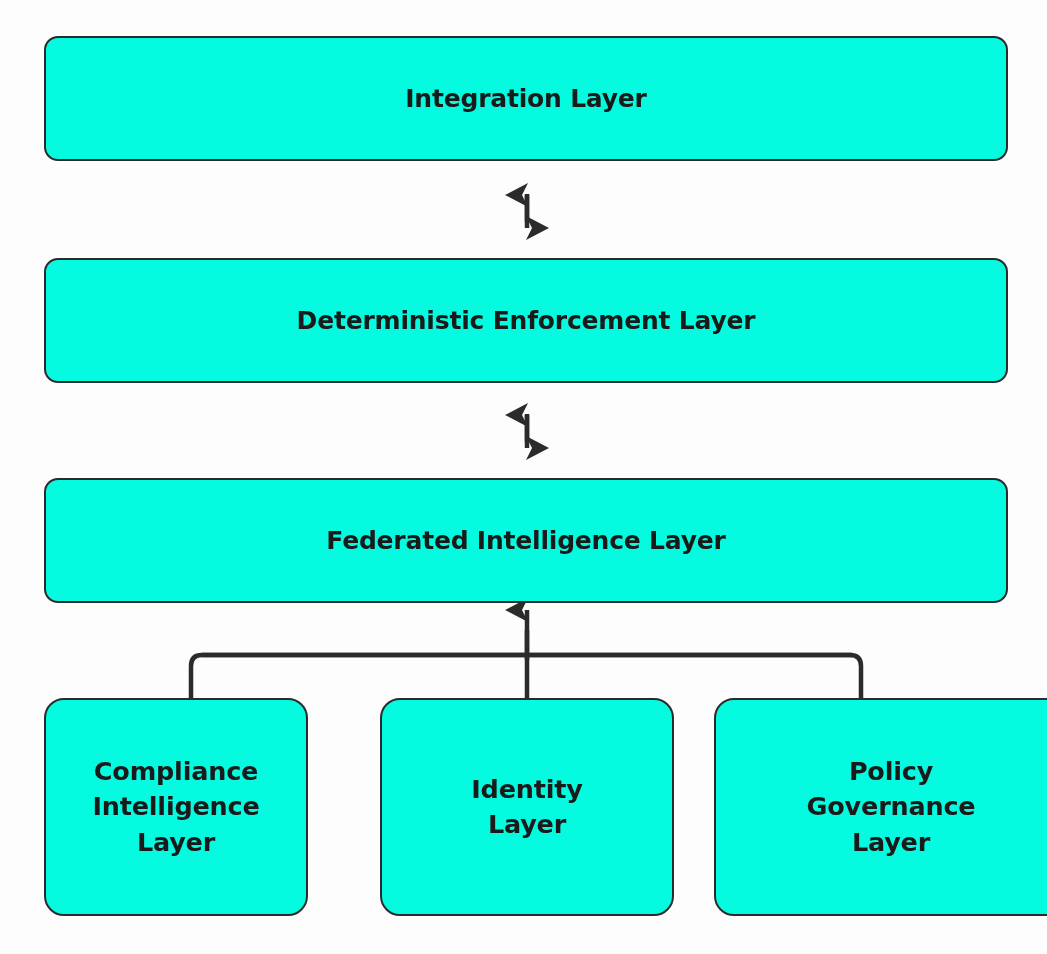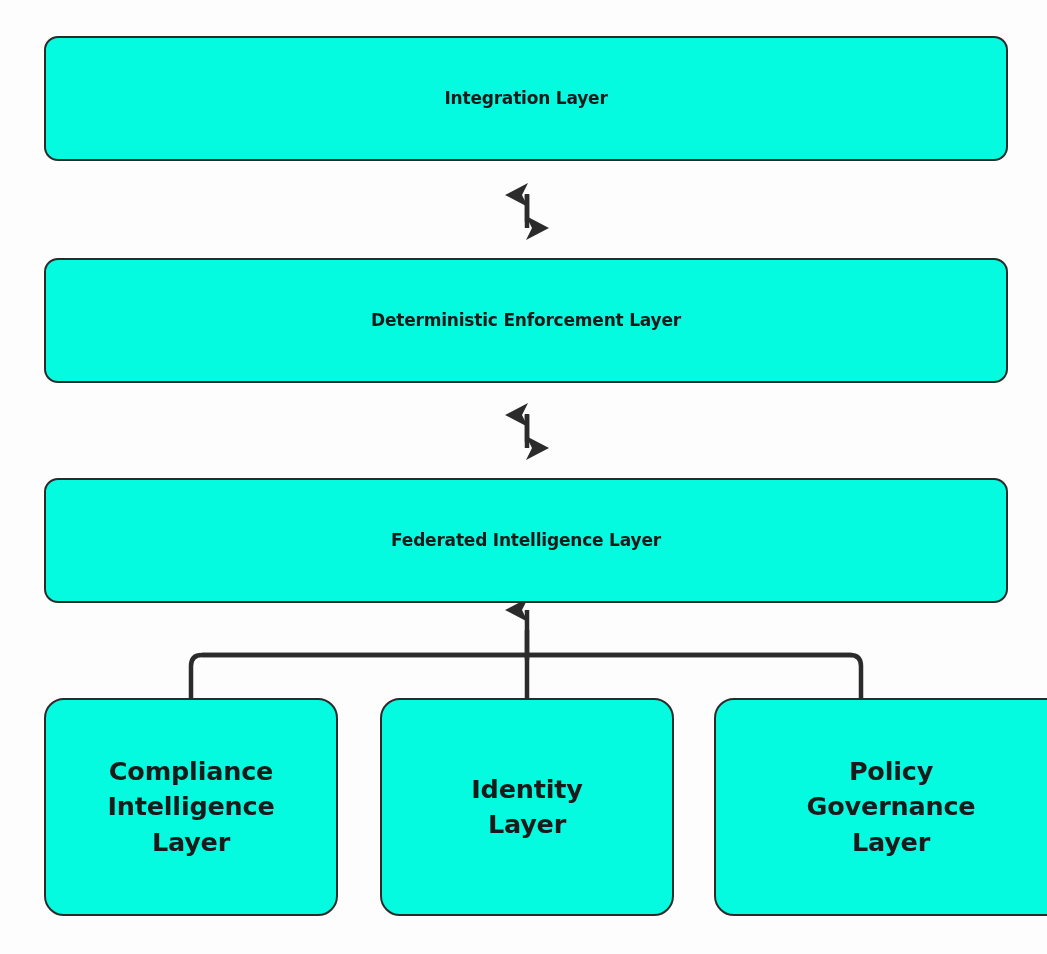--- a/index.html
+++ b/index.html
@@ -48,37 +48,37 @@
     padding: 0 10px;
   }
   
   .node.wide {
     left: 44px;
     width: 964px;
     height: 125px;
     border-radius: 14px;
   }
   .node.wide .node-label {
-    font-size: 17px;
+    font-size: 25px;
   }
   #node-integration     { top: 36px;  }
   #node-enforcement     { top: 258px; }
   #node-federated       { top: 478px; }
 
   
   .node.leaf {
     top: 698px;
     height: 218px;
     border-radius: 20px;
   }
   .node.leaf .node-label {
     font-size: 25.5px;
     line-height: 1.38;
   }
-  #node-compliance { left: 44px;  width: 294px; }
+  #node-compliance { left: 44px;  width: 264px; }
   #node-identity   { left: 380px; width: 294px; }
   #node-policy     { left: 714px; width: 354px; }
 </style>
 </head>
 <body>
 
 <div id="diagram-canvas">
 
   <svg id="connector-layer" viewBox="0 0 1047 954" width="1047" height="954" aria-hidden="true">
     <defs>

